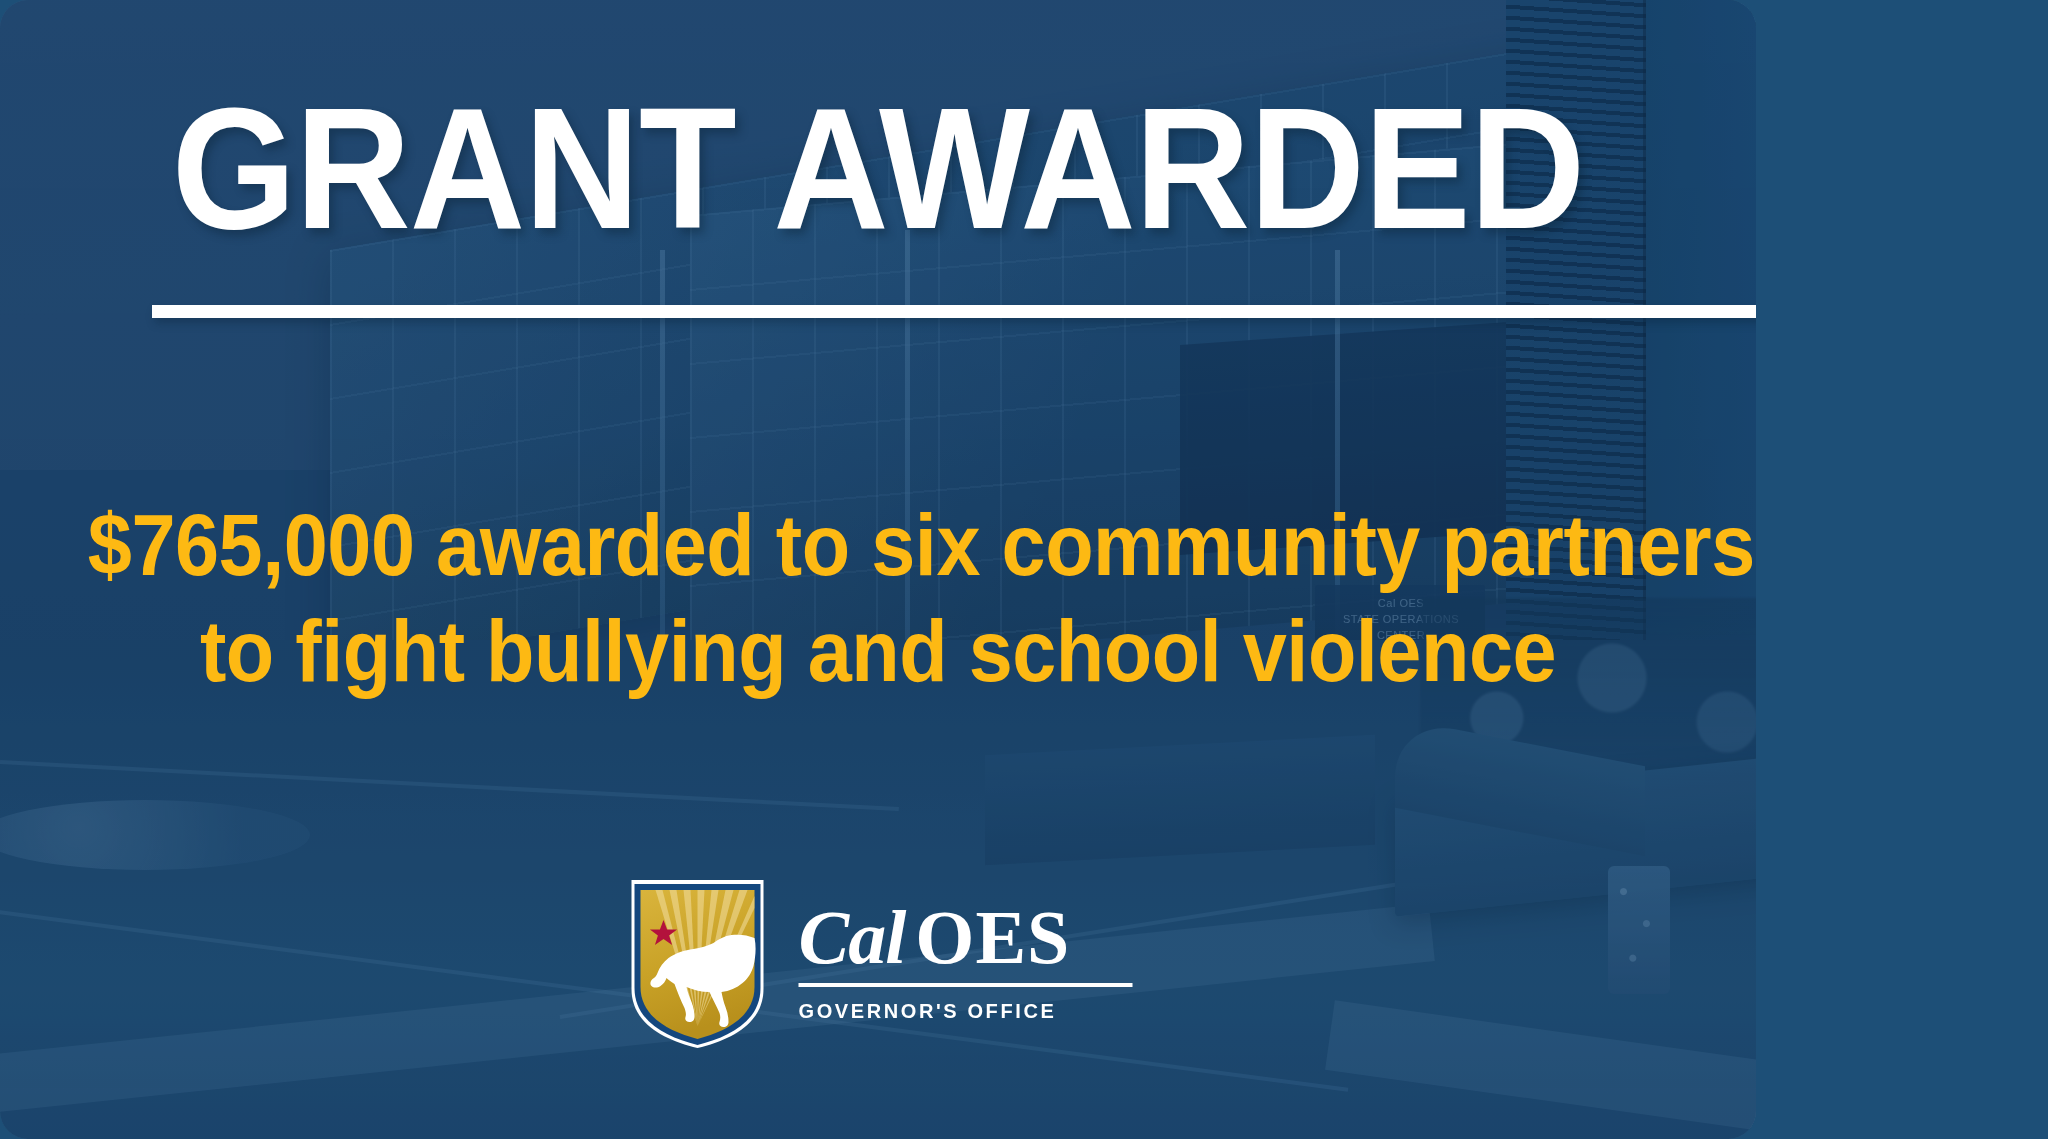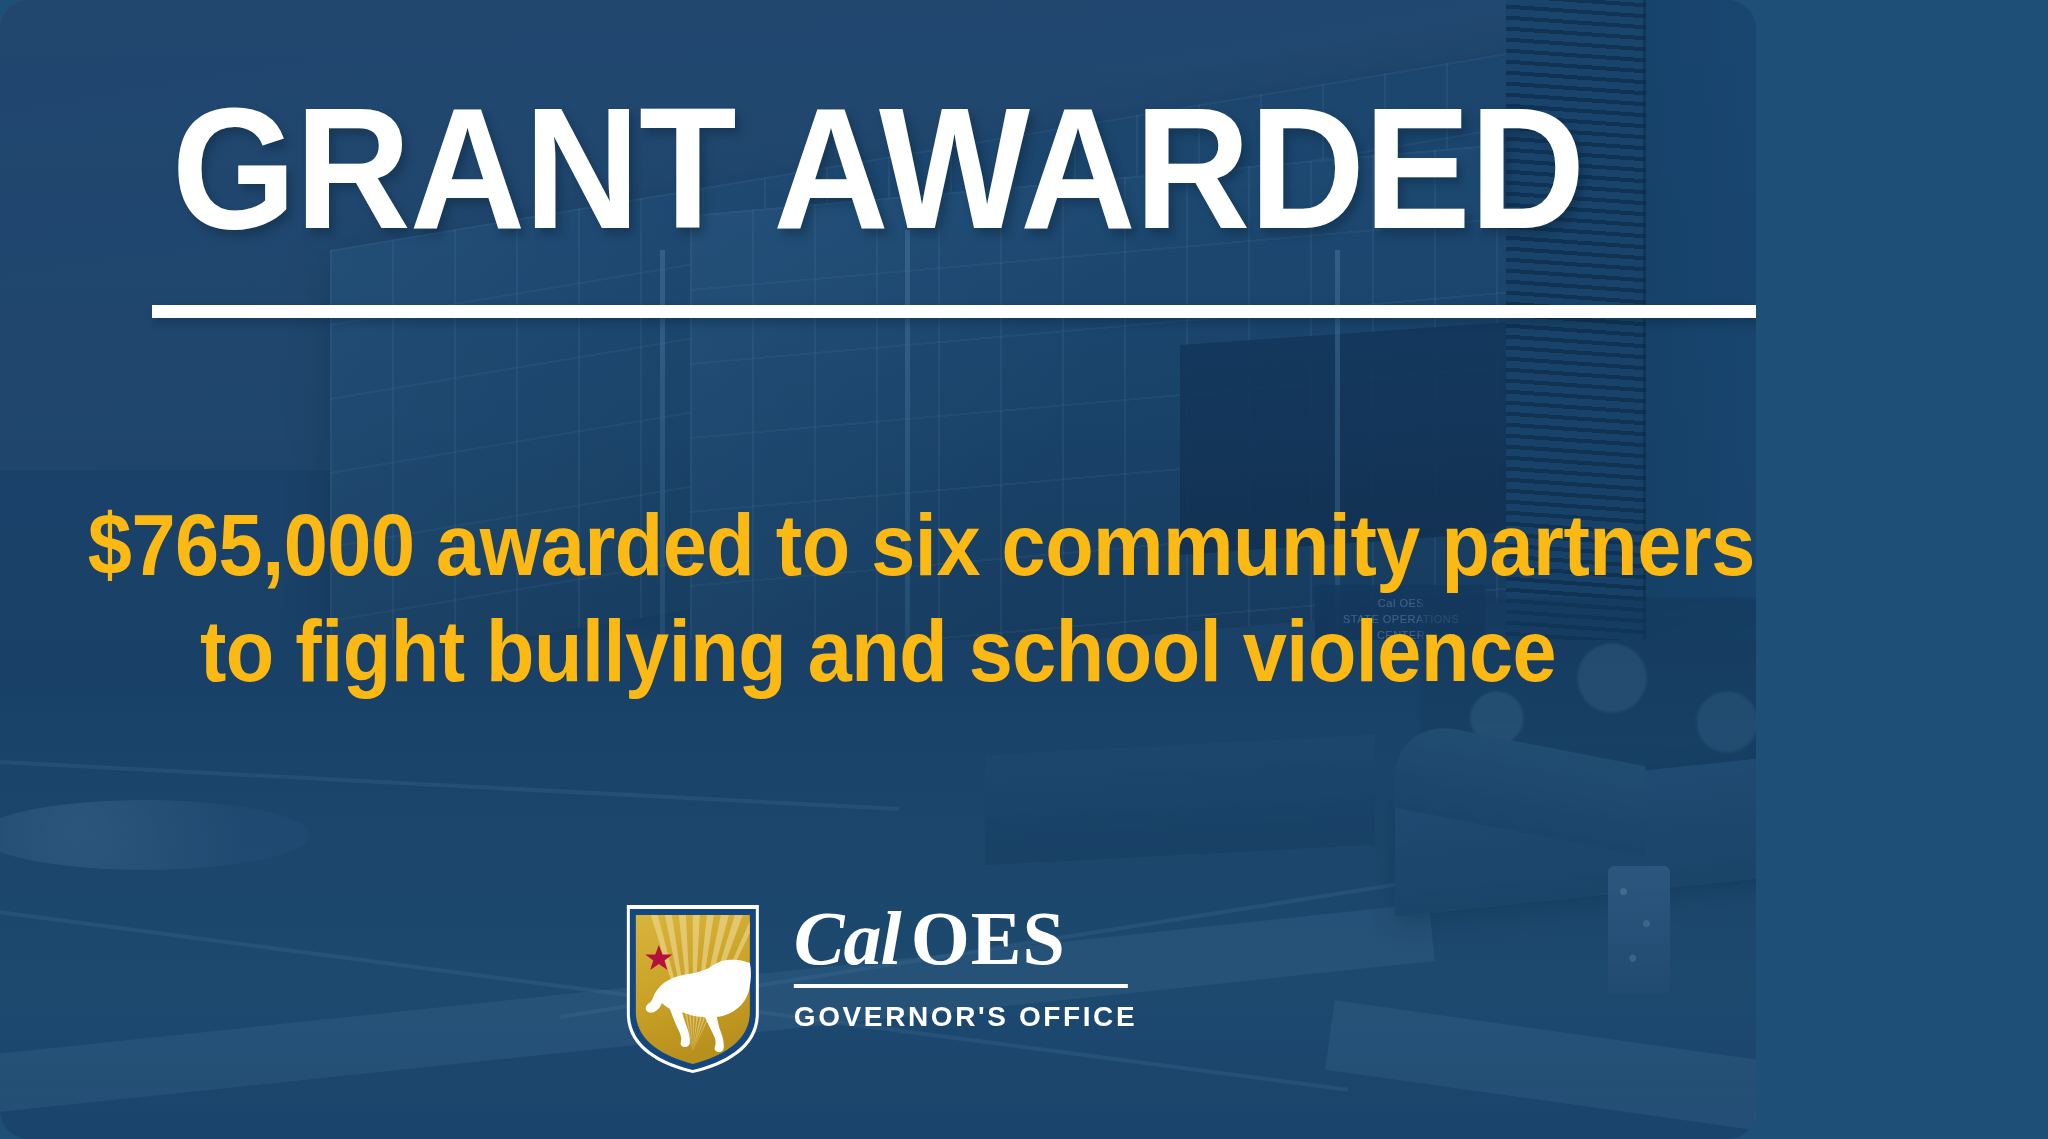--- a/index.html
+++ b/index.html
@@ -182,40 +182,40 @@
     font-weight:bold;
     font-size:88px;
     line-height:1.20;
     letter-spacing:-.5px;
     transform:scaleX(.90);
   }
   .subhead div { white-space:nowrap; }
 
   
   .lockup {
-    position:absolute; left:50%; top:901px;
+    position:absolute; left:50%; top:876px;
     transform:translateX(-50%);
-    display:flex; align-items:flex-start; gap:27px;
+    display:flex; align-items:center; gap:27px;
   }
   .shield { width:148px; height:172px; display:block; }
 
   .wordmark { display:flex; flex-direction:column; }
   .caloes {
     color:#ffffff;
     font-family:"Liberation Serif", serif;
     font-size:76px; line-height:.98; white-space:nowrap;
   }
   .caloes .cal { font-style:italic; font-weight:bold; letter-spacing:-1px; }
   .caloes .oes { font-weight:bold; letter-spacing:1px; margin-left:10px; }
   .wmrule { height:4px; background:#ffffff; margin:9px 0 11px 0; width:334px; }
   .tagline {
     color:#ffffff;
     font-family:"Liberation Sans", sans-serif;
     font-weight:bold;
-    font-size:28px;
+    font-size:20px;
     letter-spacing:2.6px;
     line-height:1.30;
     white-space:nowrap;
   }
 </style>
 </head>
 <body>
 
 <div class="stage">
 

